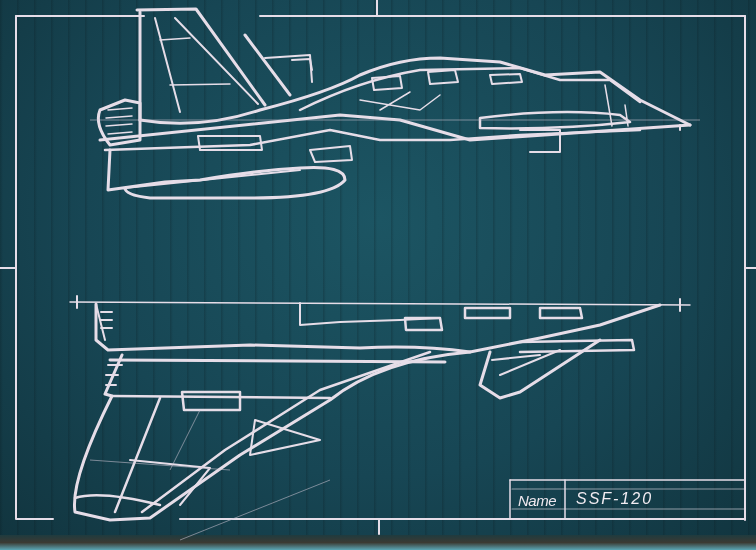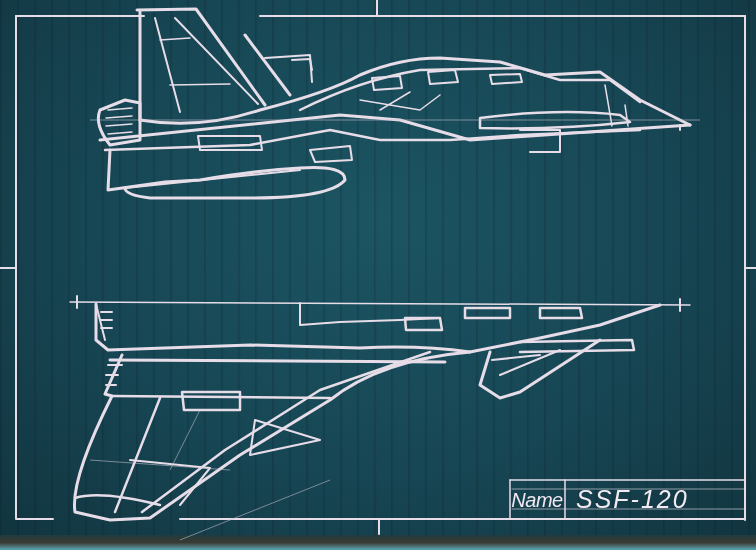--- a/index.html
+++ b/index.html
@@ -16,27 +16,27 @@
   }
   .bottom-strip {
     position:absolute; left:0; top:535px; width:756px; height:15px;
     background:linear-gradient(180deg,#1f3b3f 0%, #3b3a33 50%, #5aa6b5 100%);
   }
   svg { position:absolute; left:0; top:0; }
   .ln { stroke:#e6dde8; fill:none; stroke-linecap:round; stroke-linejoin:round; }
   .thin { stroke:#cfc6d6; stroke-width:1; fill:none; opacity:0.55; }
   .tb-label {
     position:absolute; left:512px; top:486px; width:50px; height:28px;
-    color:#efe8ef; font-size:20px; font-style:italic; letter-spacing:-0.5px;
+    color:#efe8ef; font-size:15px; font-style:italic; letter-spacing:-0.5px;
     display:flex; align-items:center; justify-content:center;
     font-family:"Liberation Sans", sans-serif;
   }
   .tb-value {
     position:absolute; left:576px; top:484px; width:150px; height:30px;
-    color:#f2ecf2; font-size:25px; font-style:italic; letter-spacing:2px;
+    color:#f2ecf2; font-size:16px; font-style:italic; letter-spacing:2px;
     display:flex; align-items:center;
     font-family:"Liberation Sans", sans-serif;
   }
 </style>
 </head>
 <body>
 
 <div id="sheet"></div>
 <div class="bottom-strip"></div>
 

